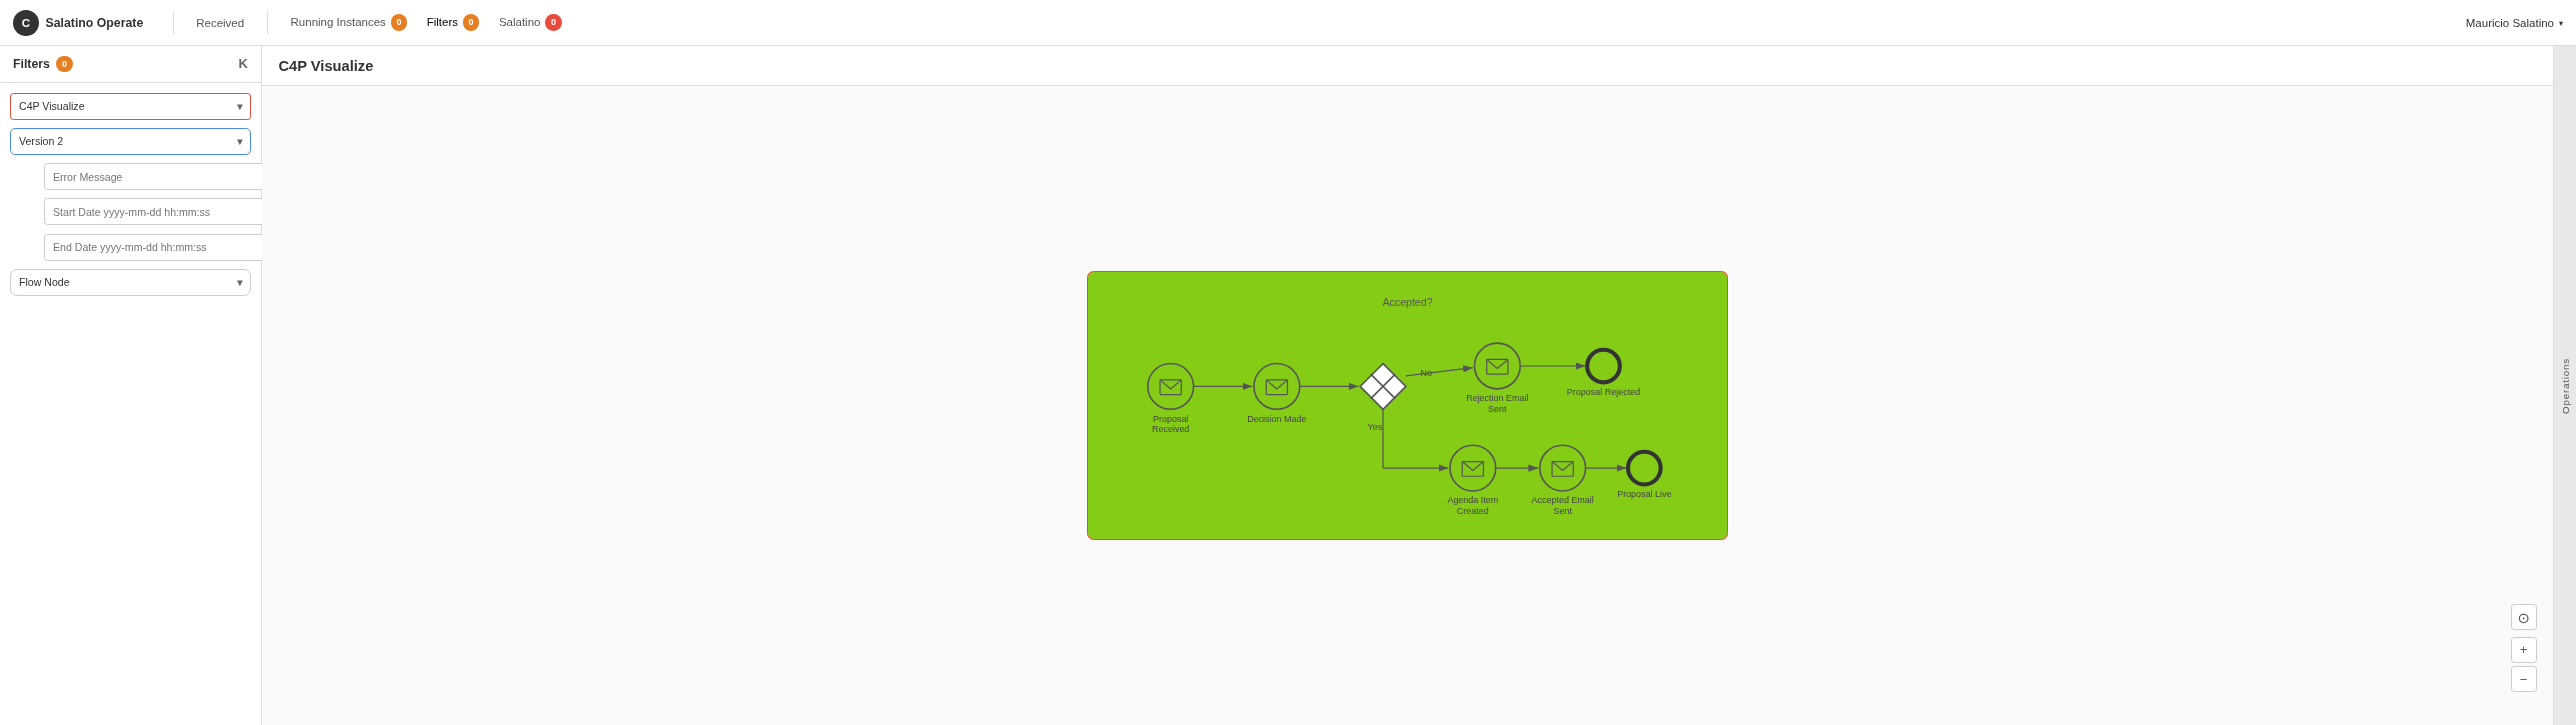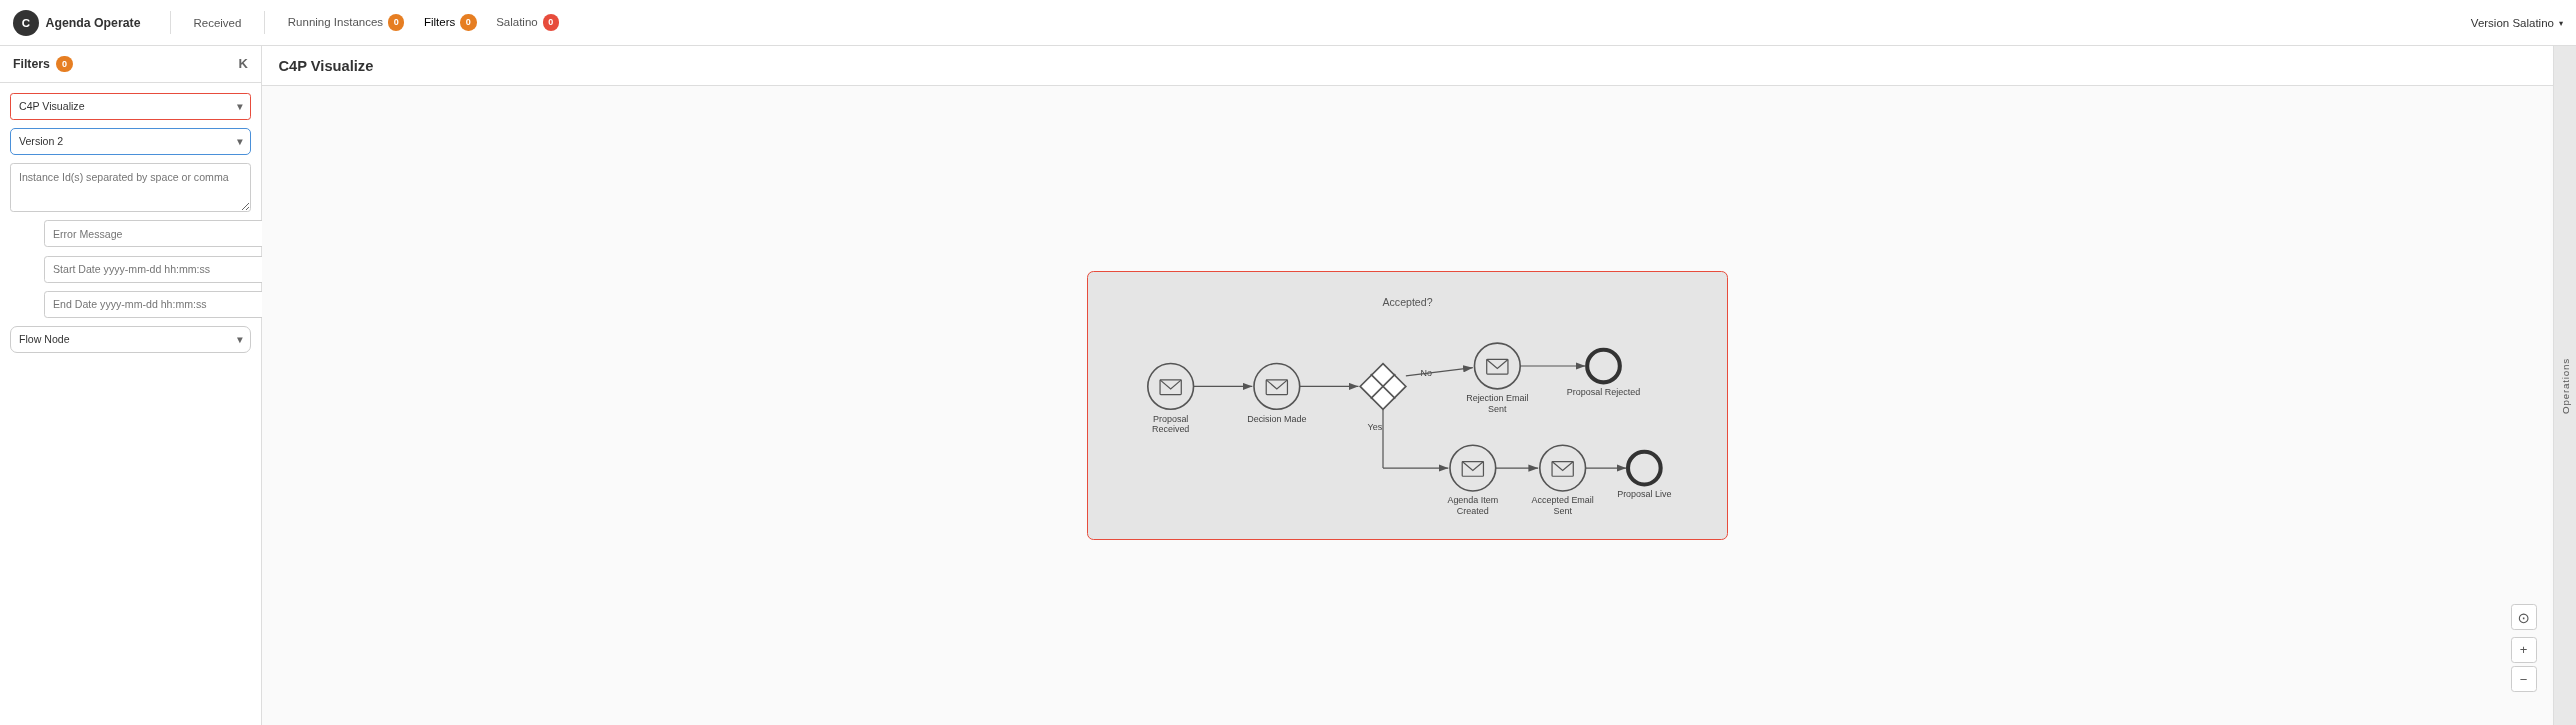--- a/index.html
+++ b/index.html
@@ -86,21 +86,21 @@
     }
     .main-title { font-size: 14.7px; font-weight: 600; color: #333; }
     .diagram-area {
       flex: 1; position: relative; background: #fafafa; overflow: hidden;
       display: flex; align-items: center; justify-content: center;
     }
 
     
     .bpmn-container {
       border: 1.6px solid #e74c3c; border-radius: 6.5px; padding: 24.5px 33px;
-      background: #e5e5e5; position: relative;
+      background: #84cc16; position: relative;
       min-width: 573px; min-height: 262px;
     }
     .bpmn-label-top {
       text-align: center; font-size: 10.6px; color: #555; margin-bottom: 8.2px;
     }
 
     
     .zoom-controls {
       position: absolute; bottom: 33px; right: 16.4px;
       display: flex; flex-direction: column; gap: 3.3px;
@@ -134,41 +134,41 @@
     .bpmn-label { font-size: 11px; fill: #444; text-anchor: middle; }
   </style>
 </head>
 <body>
 
 <nav class="topnav">
   <div class="topnav-brand">
     <div class="brand-logo">
       <span>C</span>
     </div>
-    <span class="brand-name">Agenda Operate</span>
+    <span class="brand-name">Salatino Operate</span>
   </div>
   <div class="nav-divider"></div>
   <a class="nav-item">
     <span>Received</span>
   </a>
   <div class="nav-divider"></div>
   <a class="nav-item">
     <span>Running Instances</span>
     <span class="nav-badge badge-orange">0</span>
   </a>
   <a class="nav-item active">
     <span>Filters</span>
     <span class="nav-badge badge-orange">0</span>
   </a>
   <a class="nav-item">
     <span>Salatino</span>
     <span class="nav-badge badge-red">0</span>
   </a>
   <div class="nav-right">
-    <span>Version Salatino</span>
+    <span>Mauricio Salatino</span>
     <span class="chevron-down">▾</span>
   </div>
 </nav>
 
 <div class="layout">
 
   <aside class="sidebar">
     <div class="sidebar-header">
       <div class="sidebar-title">
         <span>Filters</span>
@@ -189,21 +189,20 @@
 
       <div class="select-wrapper version">
         <select>
           <option>Version 1</option>
           <option selected="">Version 2</option>
           <option>Version 3</option>
         </select>
         <span class="select-arrow">▼</span>
       </div>
 
-      <textarea class="textarea-field" placeholder="Instance Id(s) separated by space or comma" style=""></textarea>
 
       <input class="input-field" type="text" placeholder="Error Message" style="">
 
       <input class="input-field" type="text" placeholder="Start Date yyyy-mm-dd hh:mm:ss" style="">
 
       <input class="input-field" type="text" placeholder="End Date yyyy-mm-dd hh:mm:ss" style="">
 
       <div class="select-wrapper">
         <select>
           <option selected="">Flow Node</option>

